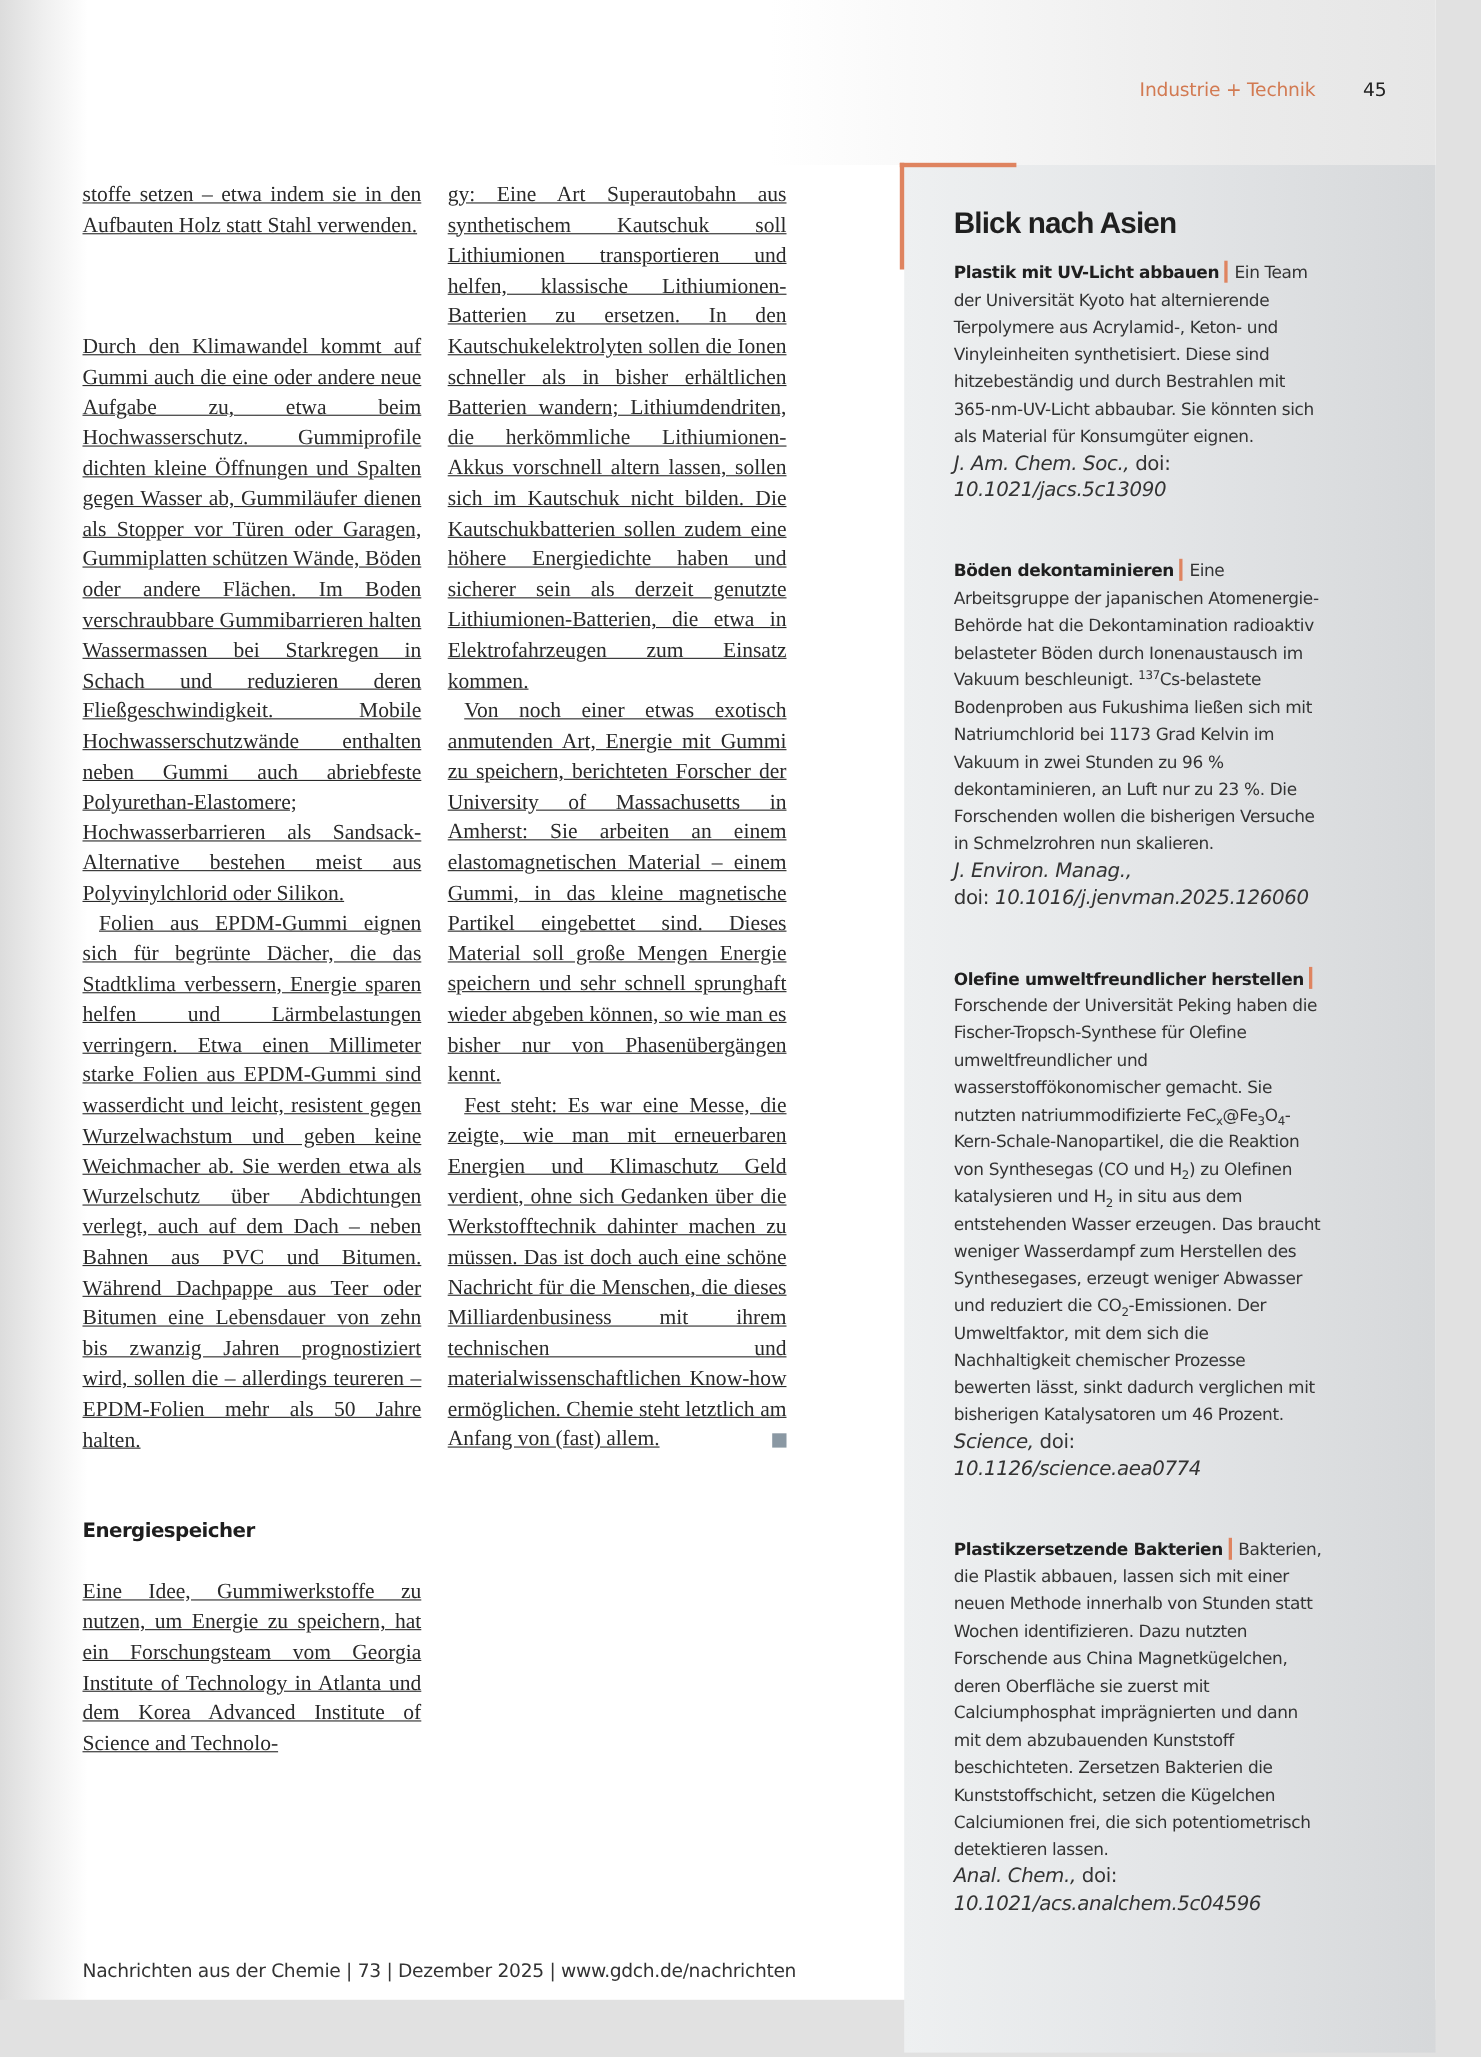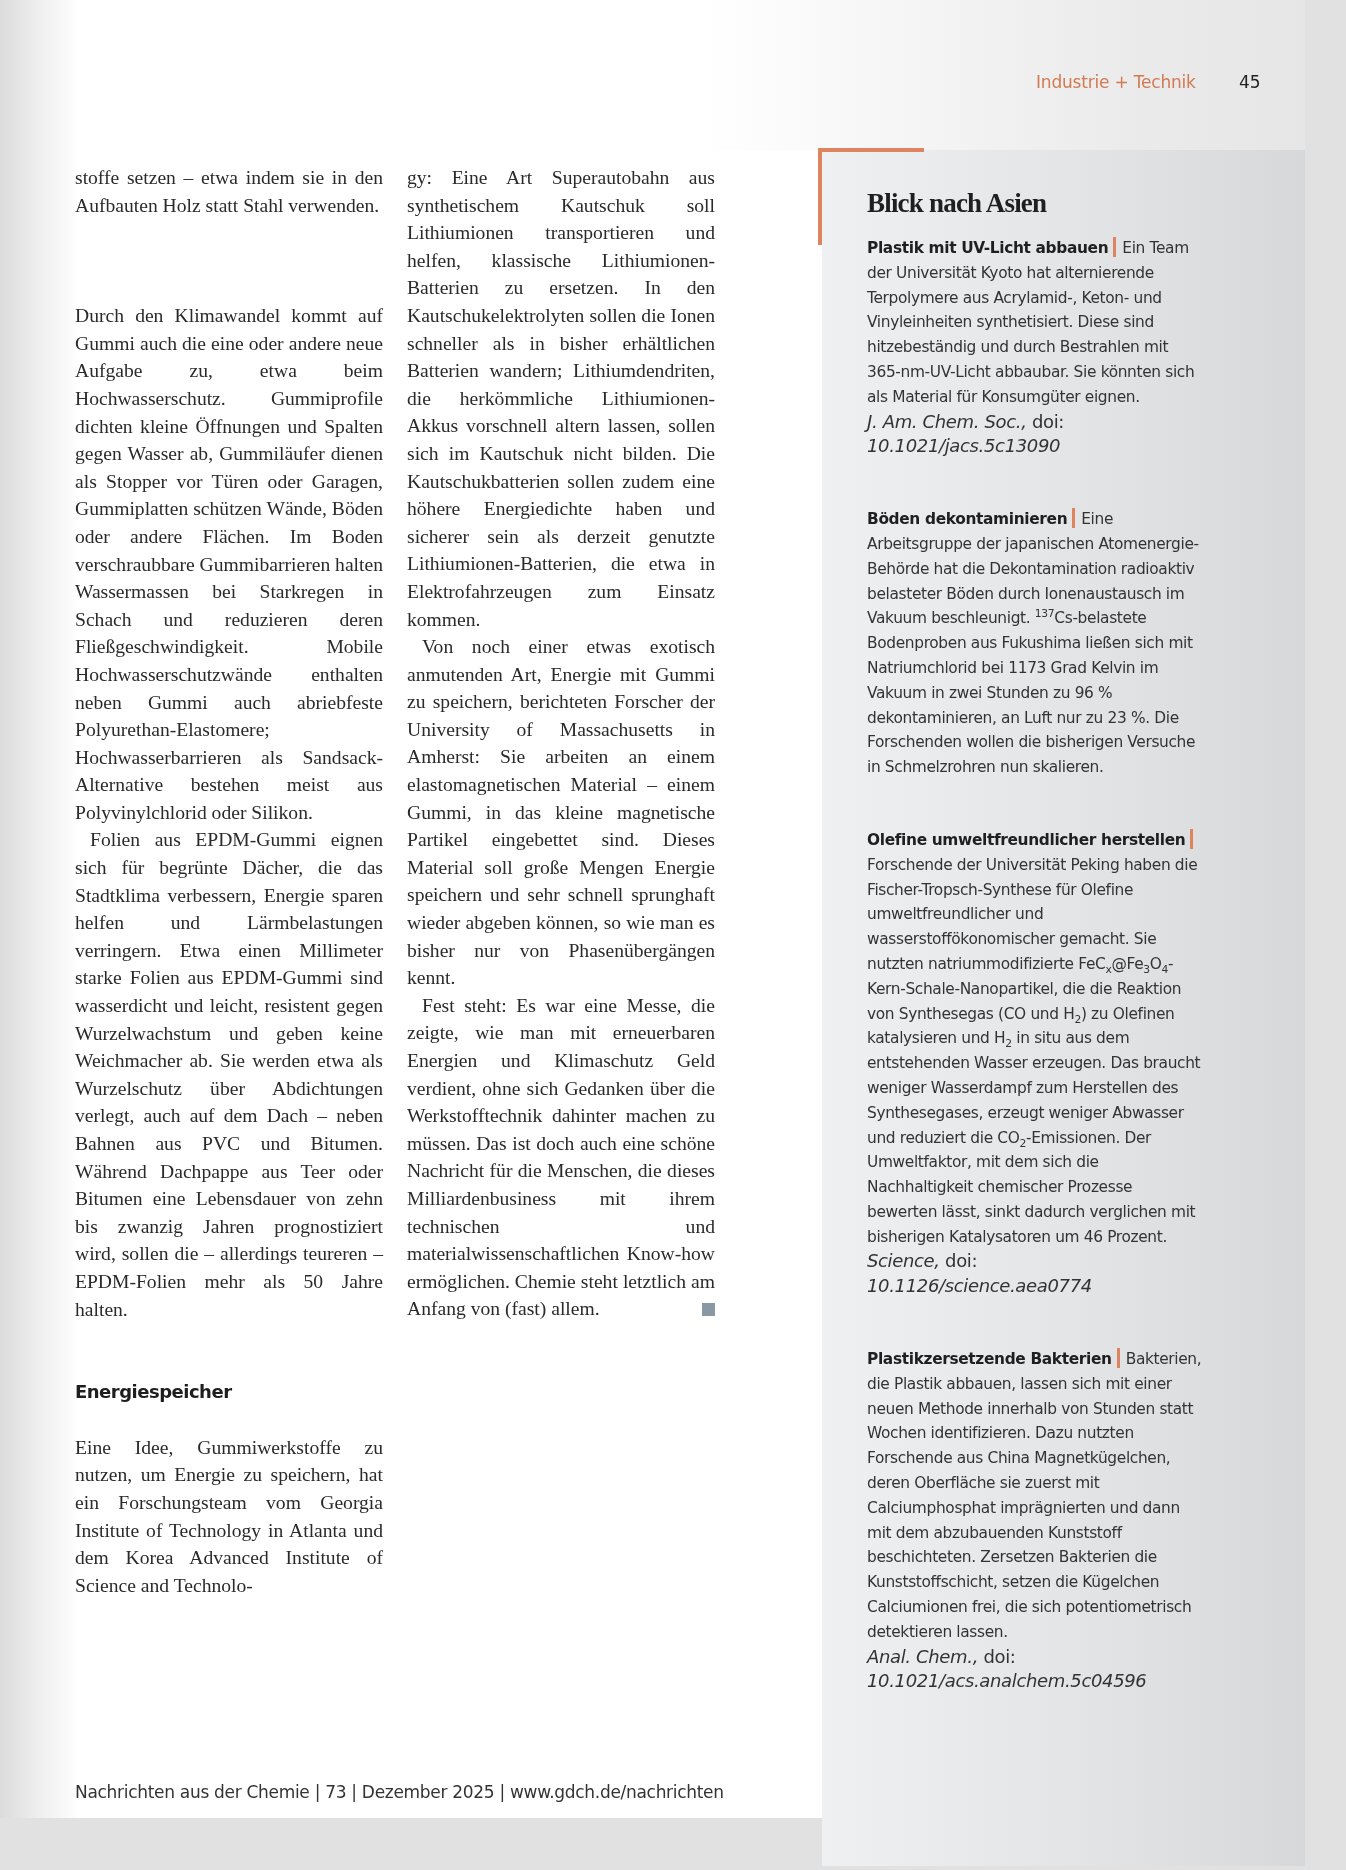--- a/index.html
+++ b/index.html
@@ -22,21 +22,21 @@
   }
   .page-number {
     position:absolute; top:72px; left:1239px;
     font-family:"DejaVu Sans", sans-serif; font-size:17px; color:#222;
   }
   .col {
     position:absolute; top:164px; width:308px;
     font-family:"Liberation Serif", serif; font-size:19.6px; line-height:27.6px;
     color:#2a2a2a; text-align:justify; hyphens:auto;
   }
-  .col p { margin:0; }
+  .col p { margin:0;text-decoration:underline; }
   .col p.indent { text-indent:15px; }
   .col1 { left:75px; }
   .col2 { left:407px; }
   .subhead {
     font-family:"DejaVu Sans", sans-serif; font-weight:bold; font-size:18px;
     line-height:27.6px; color:#1e1e1e; letter-spacing:-0.5px; text-align:left;
   }
   .gap-l { height:55px; }
   .gap-m { height:28px; }
   .end-mark {
@@ -48,21 +48,21 @@
     background:linear-gradient(to right, #eef0f1 0%, #e3e5e7 50%, #d6d8da 100%);
   }
   .bracket-h { position:absolute; left:818px; top:148px; width:106px; height:4px; background:#df8460; }
   .bracket-v { position:absolute; left:818px; top:148px; width:4px; height:97px; background:#df8460; }
   .sb-inner {
     position:absolute; left:867px; top:186px; width:335px;
     font-family:"DejaVu Sans", sans-serif; font-size:15.4px; line-height:24.8px;
     color:#333; letter-spacing:-0.35px;
   }
   .sb-title {
-    font-family:Liberation Serif, serif; font-weight:bold; font-size:27px;
+    font-family:Liberation Sans, sans-serif; font-weight:bold; font-size:27px;
     color:#1f1f1f; letter-spacing:-0.8px; line-height:34px; margin:0 0 16px 0;
   }
   .sb-item { margin:0; }
   .sb-head { font-weight:bold; color:#1f1f1f; }
   .sb-bar { display:inline-block; width:3px; height:20px; background:#df8460; vertical-align:-4px; margin:0 6px 0 5px; }
   .sb-ref { font-size:18px; font-style:italic; color:#333; line-height:24.8px; }
   .sb-ref .doi-label { font-style:normal; }
   .sb-gap { height:48px; }
   .credit {
     position:absolute; right:106px; top:1744px; text-align:right;
@@ -114,20 +114,24 @@
       <div class="sb-ref">
         <span>J. Am. Chem. Soc.,</span>
         <span class="doi-label">doi:</span>
         <span>10.1021/jacs.5c13090</span>
       </div>
     </div>
     <div class="sb-gap"></div>
 
     <div class="sb-item">
       <span class="sb-head">Böden dekontaminieren</span><span class="sb-bar"></span><span>Eine Arbeitsgruppe der japanischen Atomenergie-Behörde hat die Dekontamination radioaktiv belasteter Böden durch Ionenaustausch im Vakuum beschleunigt. </span><sup>137</sup><span>Cs-belastete Bodenproben aus Fukushima ließen sich mit Natriumchlorid bei 1173 Grad Kelvin im Vakuum in zwei Stunden zu 96 % dekontaminieren, an Luft nur zu 23 %. Die Forschenden wollen die bisherigen Versuche in Schmelzrohren nun skalieren.</span>
+      <div class="sb-ref">
+        <div>J. Environ. Manag.,</div>
+        <div><span class="doi-label">doi:</span> <span>10.1016/j.jenvman.2025.126060</span></div>
+      </div>
     </div>
     <div class="sb-gap"></div>
 
     <div class="sb-item">
       <span class="sb-head">Olefine umweltfreundlicher herstellen</span><span class="sb-bar"></span><br><span>Forschende der Universität Peking haben die Fischer-Tropsch-Synthese für Olefine umweltfreundlicher und wasserstoffökonomischer gemacht. Sie nutzten natriummodifizierte FeC</span><sub>x</sub><span>@Fe</span><sub>3</sub><span>O</span><sub>4</sub><span>-Kern-Schale-Nanopartikel, die die Reaktion von Synthesegas (CO und H</span><sub>2</sub><span>) zu Olefinen katalysieren und H</span><sub>2</sub><span> in situ aus dem entstehenden Wasser erzeugen. Das braucht weniger Wasserdampf zum Herstellen des Synthesegases, erzeugt weniger Abwasser und reduziert die CO</span><sub>2</sub><span>-Emissionen. Der Umweltfaktor, mit dem sich die Nachhaltigkeit chemischer Prozesse bewerten lässt, sinkt dadurch verglichen mit bisherigen Katalysatoren um 46 Prozent.</span>
       <div class="sb-ref">
         <span>Science,</span>
         <span class="doi-label">doi:</span>
         <span>10.1126/science.aea0774</span>
       </div>

